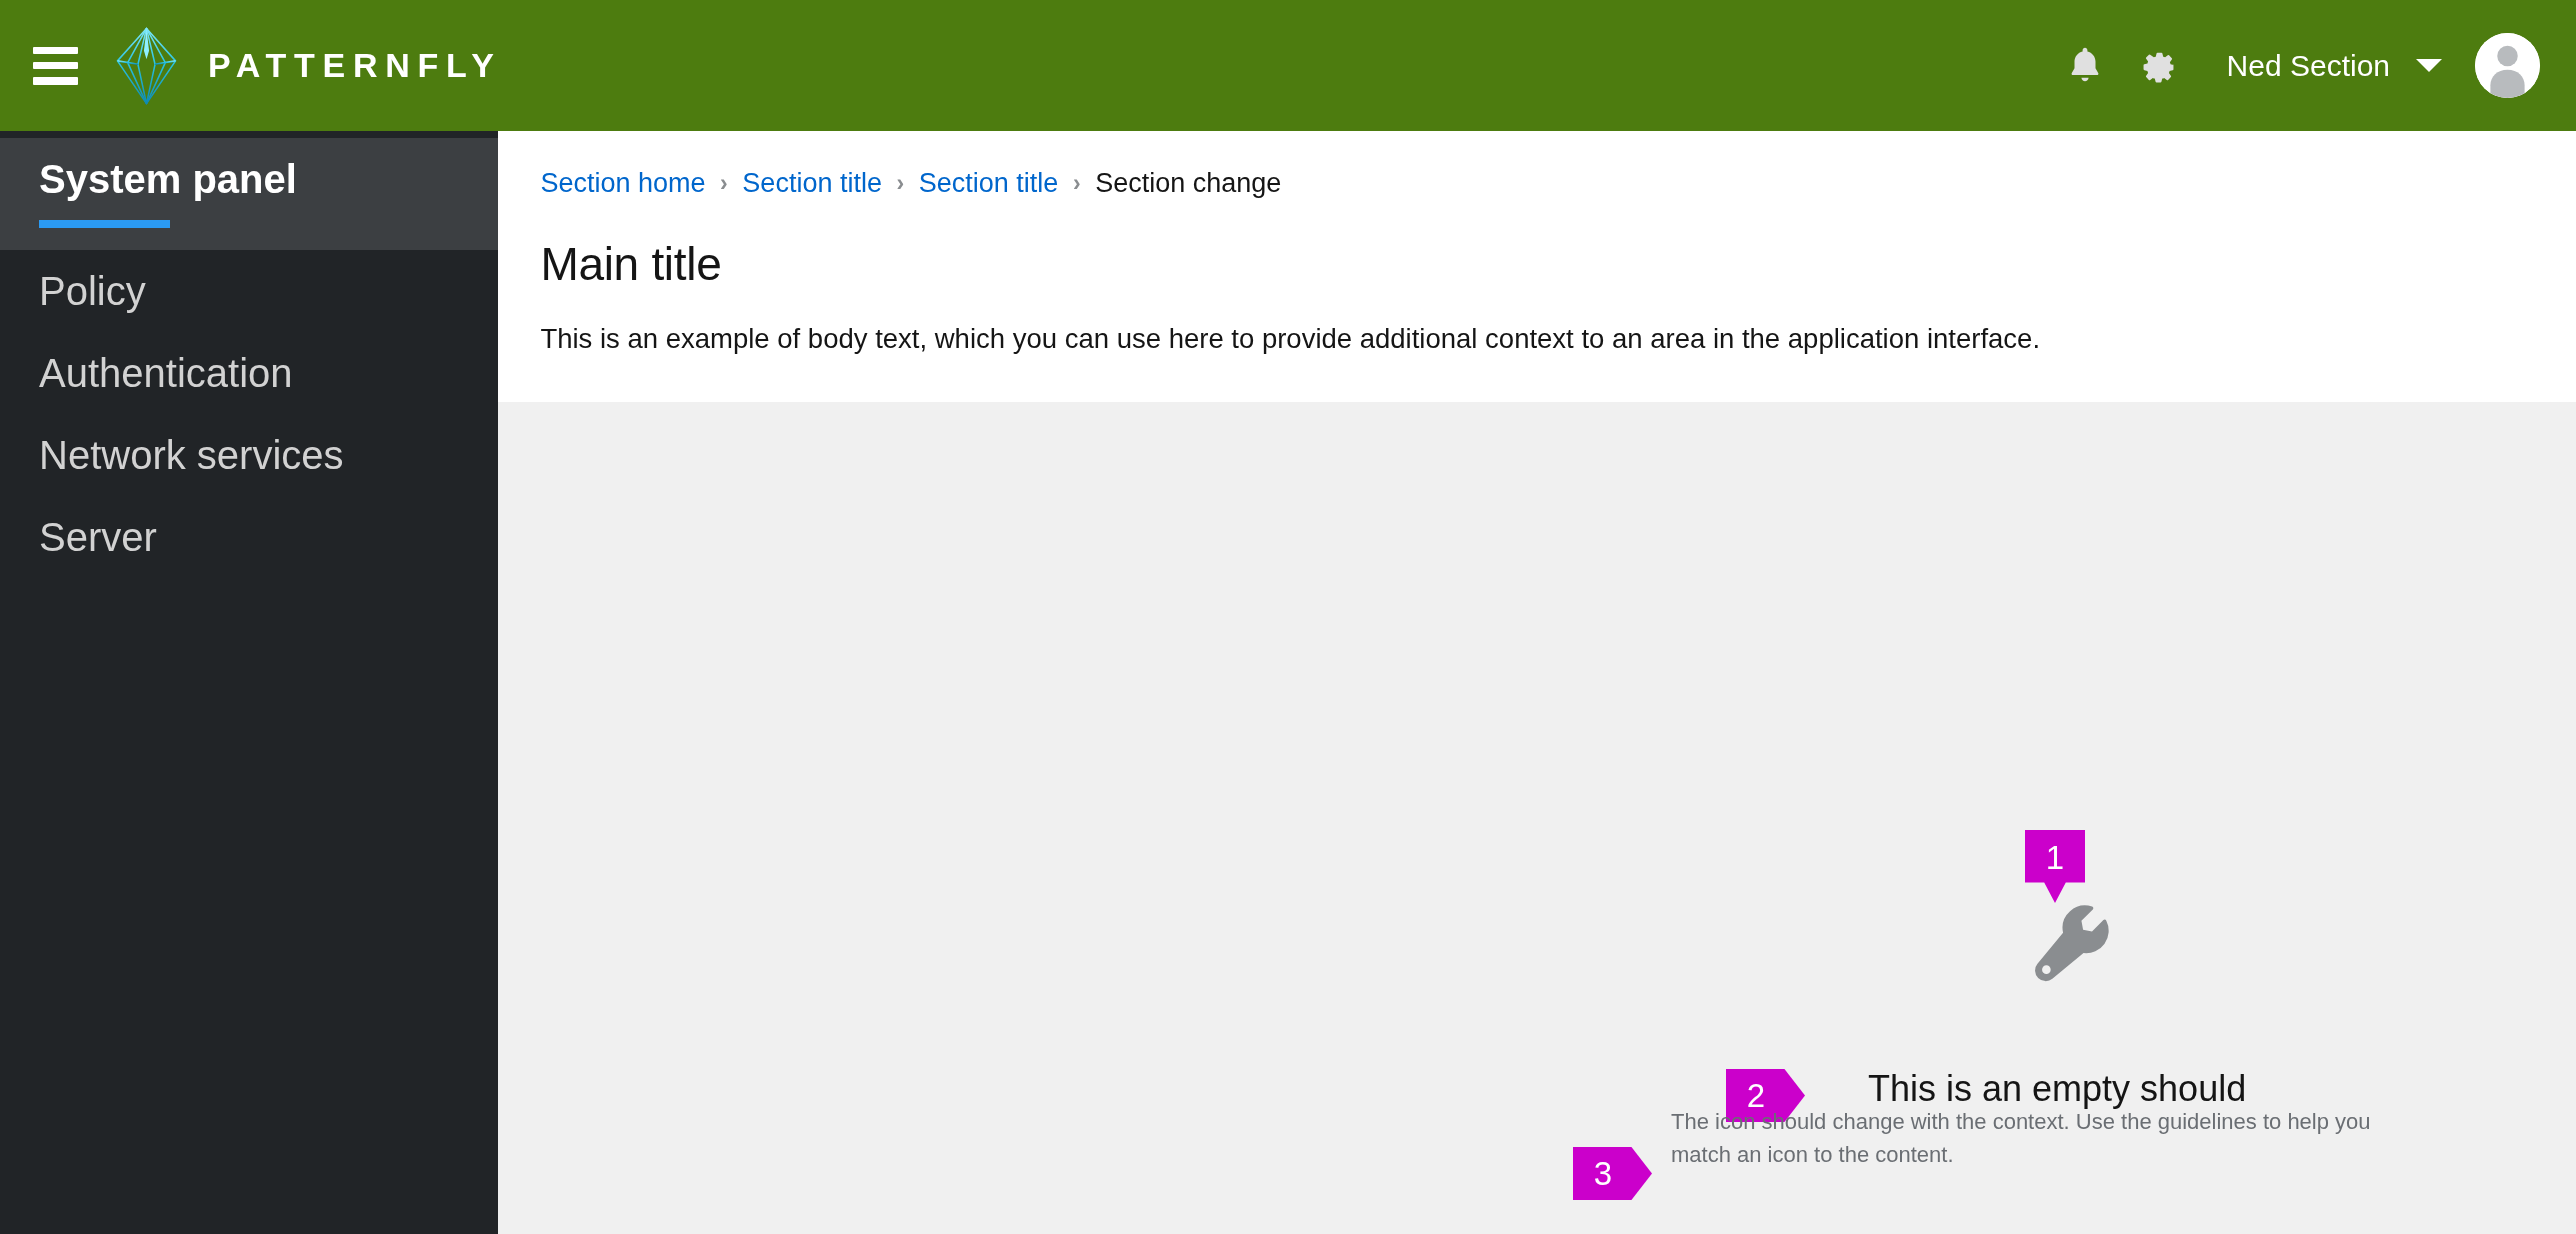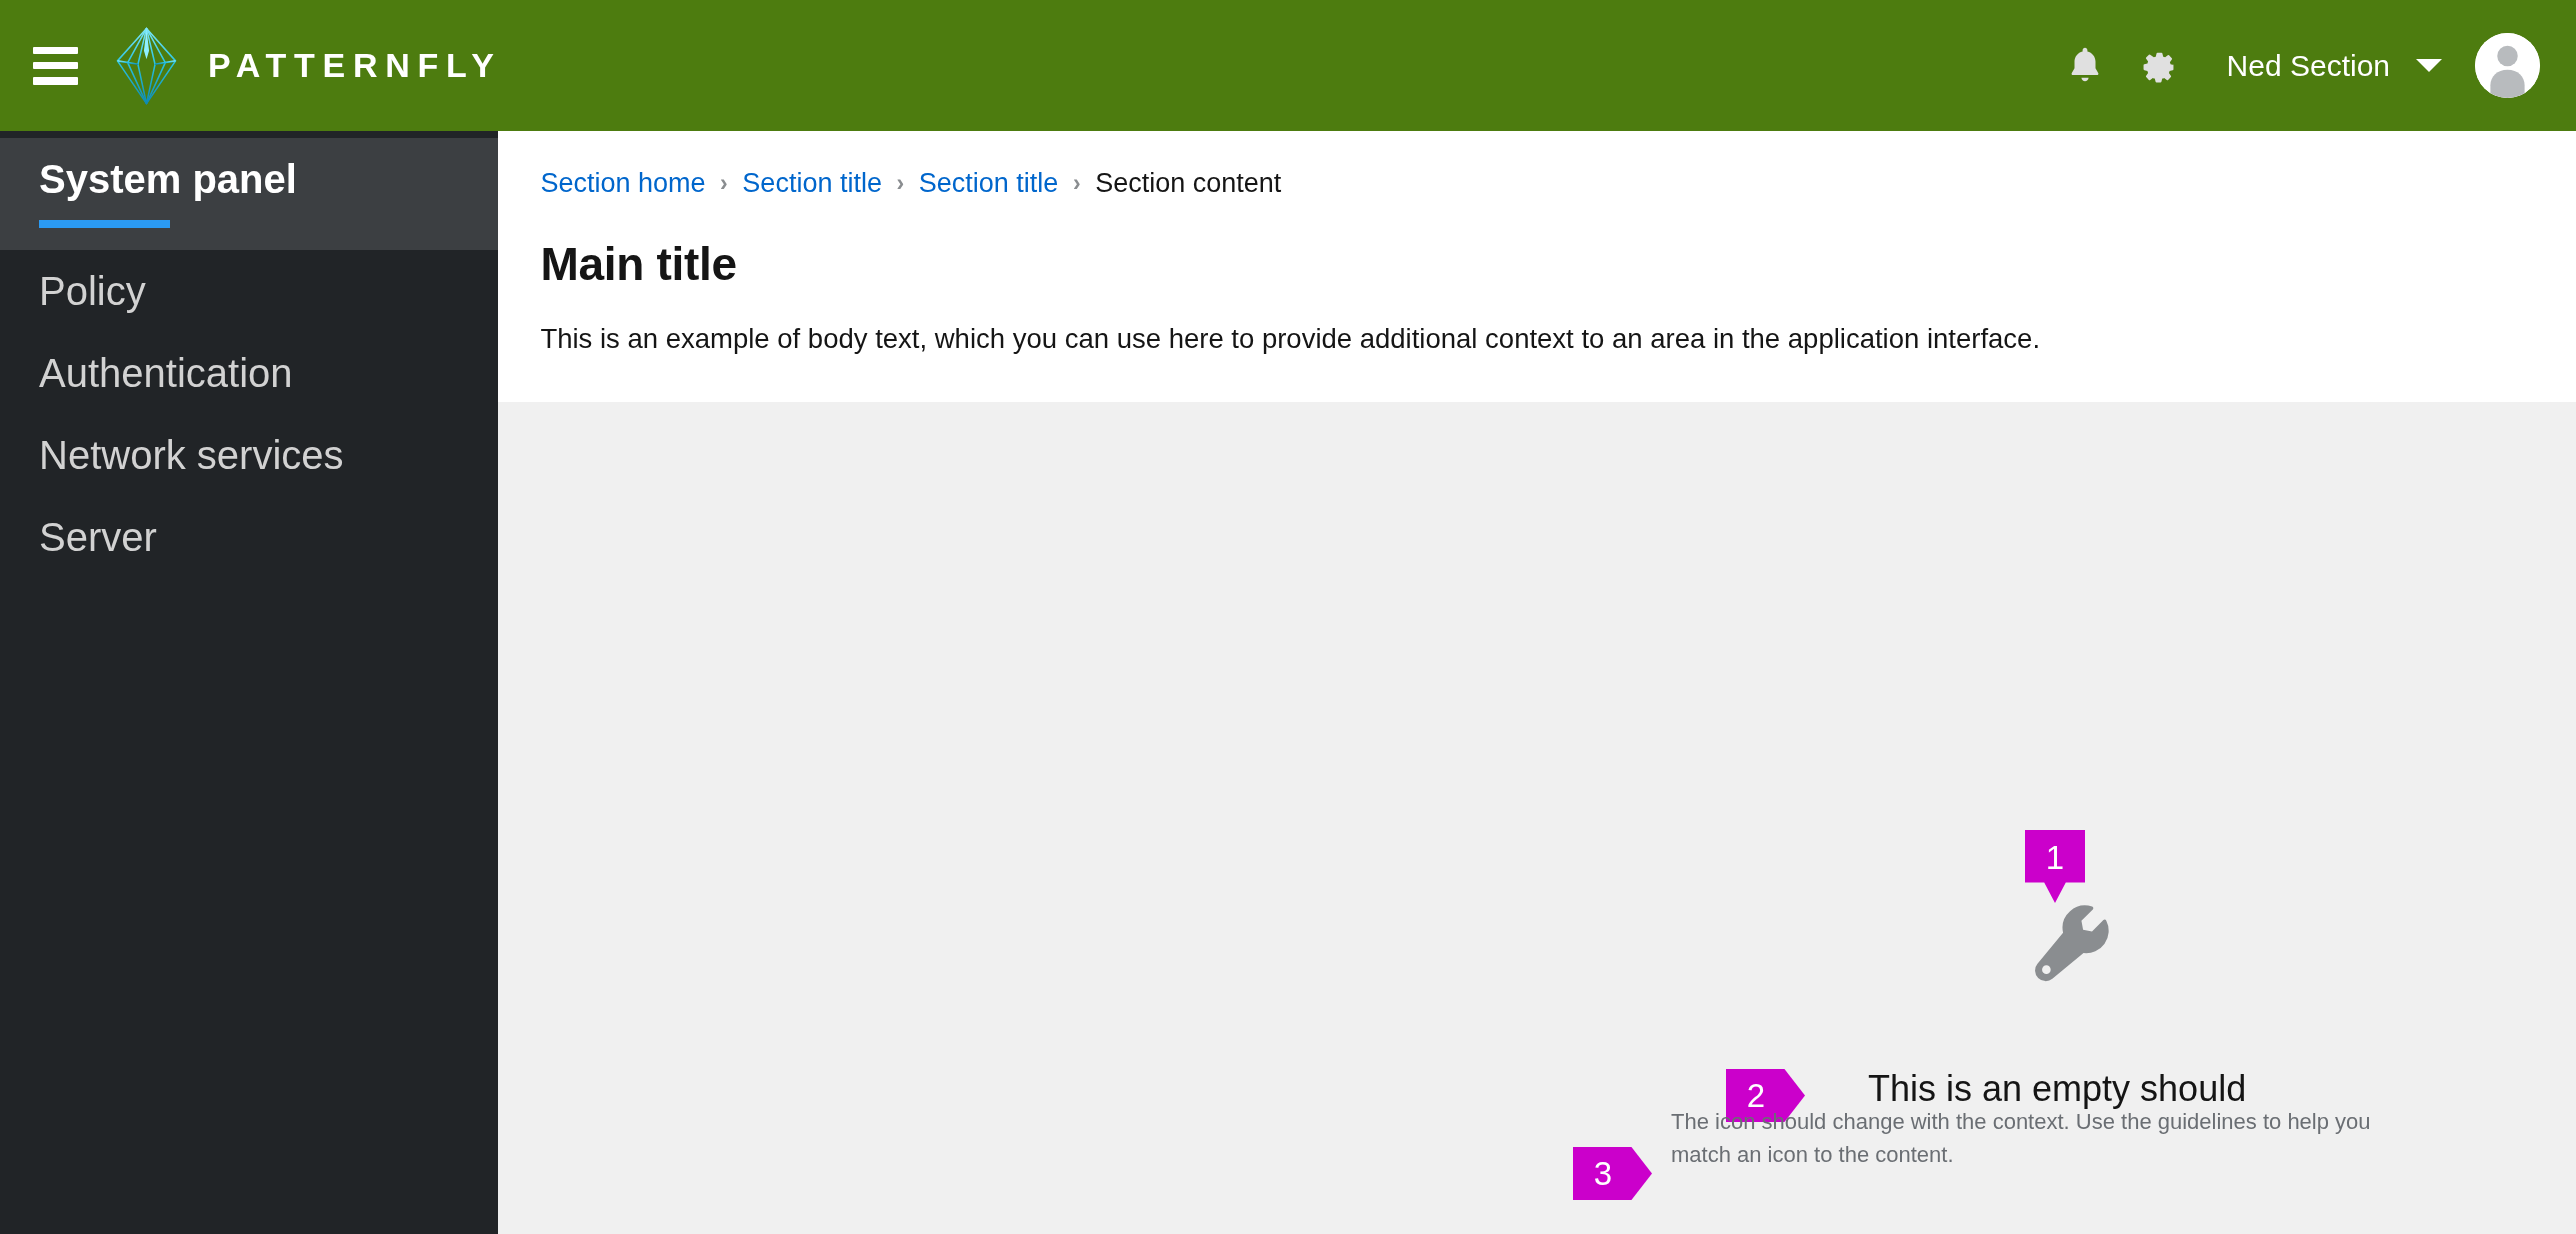--- a/index.html
+++ b/index.html
@@ -184,21 +184,21 @@
   .bc-sep {
     margin: 0 14.6px;
     color: #8a8d90;
     font-size: 23px;
     font-weight: 700;
     line-height: 1;
     display: inline-block;
   }
   .page-title {
     font-size: 46px;
-    font-weight: 700;
+    font-weight: 400;
     color: #151515;
     margin-left: 3.4px;
     margin-bottom: 28px;
     letter-spacing: -0.3px;
   }
   .page-body {
     font-size: 27.5px;
     color: #151515;
     margin-left: 3.4px;
     line-height: 1.45;
@@ -351,21 +351,21 @@
 
     <section class="page-header">
 
       <div class="breadcrumb">
         <span class="bc-link">Section home</span>
         <span class="bc-sep">›</span>
         <span class="bc-link">Section title</span>
         <span class="bc-sep">›</span>
         <span class="bc-link">Section title</span>
         <span class="bc-sep">›</span>
-        <span class="bc-current">Section content</span>
+        <span class="bc-current">Section change</span>
       </div>
 
       <h1 class="page-title">Main title</h1>
       <p class="page-body">This is an example of body text, which you can use here to provide additional context to an area in the application interface.</p>
     </section>
 
     <section class="empty-region">
 
       <div class="marker down m1">1</div>
 

